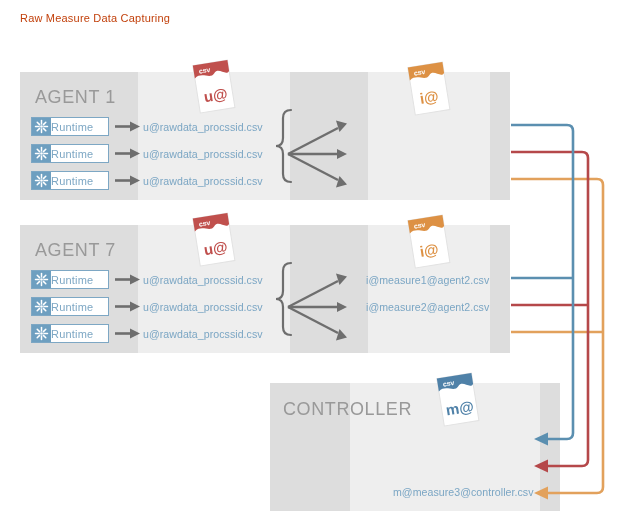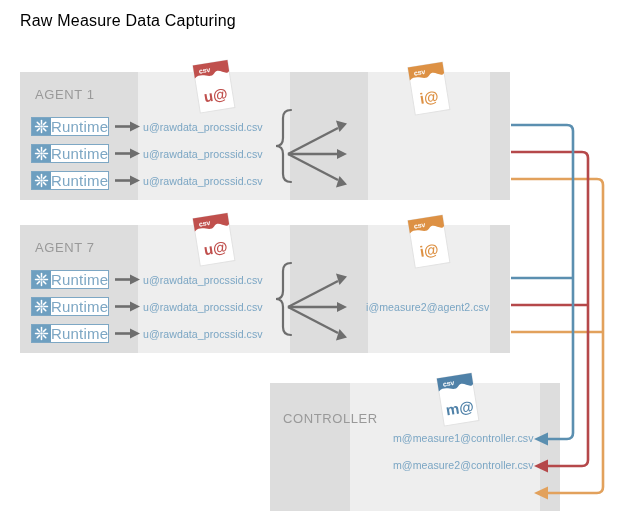--- a/index.html
+++ b/index.html
@@ -7,48 +7,48 @@
     width:630px;height:530px;
     background:#ffffff;
     font-family:"Liberation Sans", sans-serif;
     overflow:hidden;
     position:relative;
   }
   #stage{position:absolute;left:0;top:0;width:630px;height:530px;}
 
   .page-title{
     position:absolute;left:20px;top:12px;
-    font-size:16px;color:#000000;letter-spacing:.2px;
+    font-size:11px;color:#c2410c;letter-spacing:.2px;
     white-space:nowrap;
   }
 
   
   .panel{position:absolute;}
   .panel .band{position:absolute;top:0;height:100%;}
   .band.dark{background:#dddddd;}
   .band.light{background:#eeeeee;}
 
   .panel-label{
-    position:absolute;font-size:13px;color:#999999;
+    position:absolute;font-size:18px;color:#999999;
     letter-spacing:.6px;white-space:nowrap;
   }
 
   
   .runtime{
     position:absolute;width:78px;height:19px;
     border:1px solid #7da7c4;background:#ffffff;
     box-sizing:border-box;display:flex;align-items:center;
   }
   .runtime .rt-ico{
     width:19px;height:17px;background:#6e9fc0;
     flex:0 0 19px;position:relative;
   }
   .runtime .rt-ico svg{position:absolute;left:2px;top:1px;}
   .runtime .rt-label{
-    flex:1;text-align:left;font-size:15px;color:#7da7c4;
+    flex:1;text-align:left;font-size:11px;color:#7da7c4;
     letter-spacing:.2px;
   }
 
   
   .fname{
     position:absolute;font-size:10.6px;color:#7ba6c4;
     white-space:nowrap;letter-spacing:.05px;
   }
 
   
@@ -271,20 +271,21 @@
         <line x1="288" y1="307" x2="338" y2="333" stroke-width="2.4"></line>
         <polygon points="339.5,329 347,337.5 336,340.5" stroke="none"></polygon>
       </g>
     </g>
   </svg>
 
   <div class="fname" style="left:143px;top:274px;">u@rawdata_procssid.csv</div>
   <div class="fname" style="left:143px;top:301px;">u@rawdata_procssid.csv</div>
   <div class="fname" style="left:143px;top:328px;">u@rawdata_procssid.csv</div>
 
+  <div class="fname" style="left:366px;top:274px;">i@measure1@agent2.csv</div>
   <div class="fname" style="left:366px;top:301px;">i@measure2@agent2.csv</div>
 
   <div class="csvdoc" style="left:187px;top:209px;">
     <svg width="60" height="62" viewBox="0 0 60 62">
       <g transform="rotate(-9 30 28)">
         <path d="M9,6 L44,6 L44,54 L9,54 Z" fill="#ffffff" stroke="#e2e2e2" stroke-width="1"></path>
         <path d="M9,6 L44,6 L44,17 C40,22 34,11 29,17 C24,23 17,13 9,19 Z" fill="#c0504d"></path>
         <text x="14" y="15" fill="#ffffff" font-family="Liberation Sans, sans-serif" font-size="7" font-weight="bold">csv</text>
         <text x="15" y="44" fill="#c0504d" font-family="Liberation Sans, sans-serif" font-size="15" font-weight="bold">u@</text>
       </g>
@@ -300,24 +301,23 @@
       </g>
     </svg>
   </div>
 
   <div class="panel" style="left:270px;top:383px;width:290px;height:128px;">
     <div class="band dark" style="left:0px;width:80px;"></div>
     <div class="band light" style="left:80px;width:190px;"></div>
     <div class="band dark" style="left:270px;width:20px;"></div>
   </div>
 
-  <div class="panel-label" style="left:283px;top:399px;margin-top:12px;">CONTROLLER</div>
-
-  <div class="fname" style="left:393px;top:432px;">m@measure1@controller.csv</div>
-  <div class="fname" style="left:393px;top:459px;">m@measure2@controller.csv</div>
+  <div class="panel-label" style="left:283px;top:399px;">CONTROLLER</div>
+
+  <div class="fname" style="left:393px;top:486px;">m@measure3@controller.csv</div>
 
   <div class="csvdoc" style="left:431px;top:369px;">
     <svg width="60" height="62" viewBox="0 0 60 62">
       <g transform="rotate(-9 30 28)">
         <path d="M9,6 L44,6 L44,54 L9,54 Z" fill="#ffffff" stroke="#e2e2e2" stroke-width="1"></path>
         <path d="M9,6 L44,6 L44,17 C40,22 34,11 29,17 C24,23 17,13 9,19 Z" fill="#4f81a8"></path>
         <text x="14" y="15" fill="#ffffff" font-family="Liberation Sans, sans-serif" font-size="7" font-weight="bold">csv</text>
         <text x="13" y="44" fill="#4f81a8" font-family="Liberation Sans, sans-serif" font-size="15" font-weight="bold">m@</text>
       </g>
     </svg>

